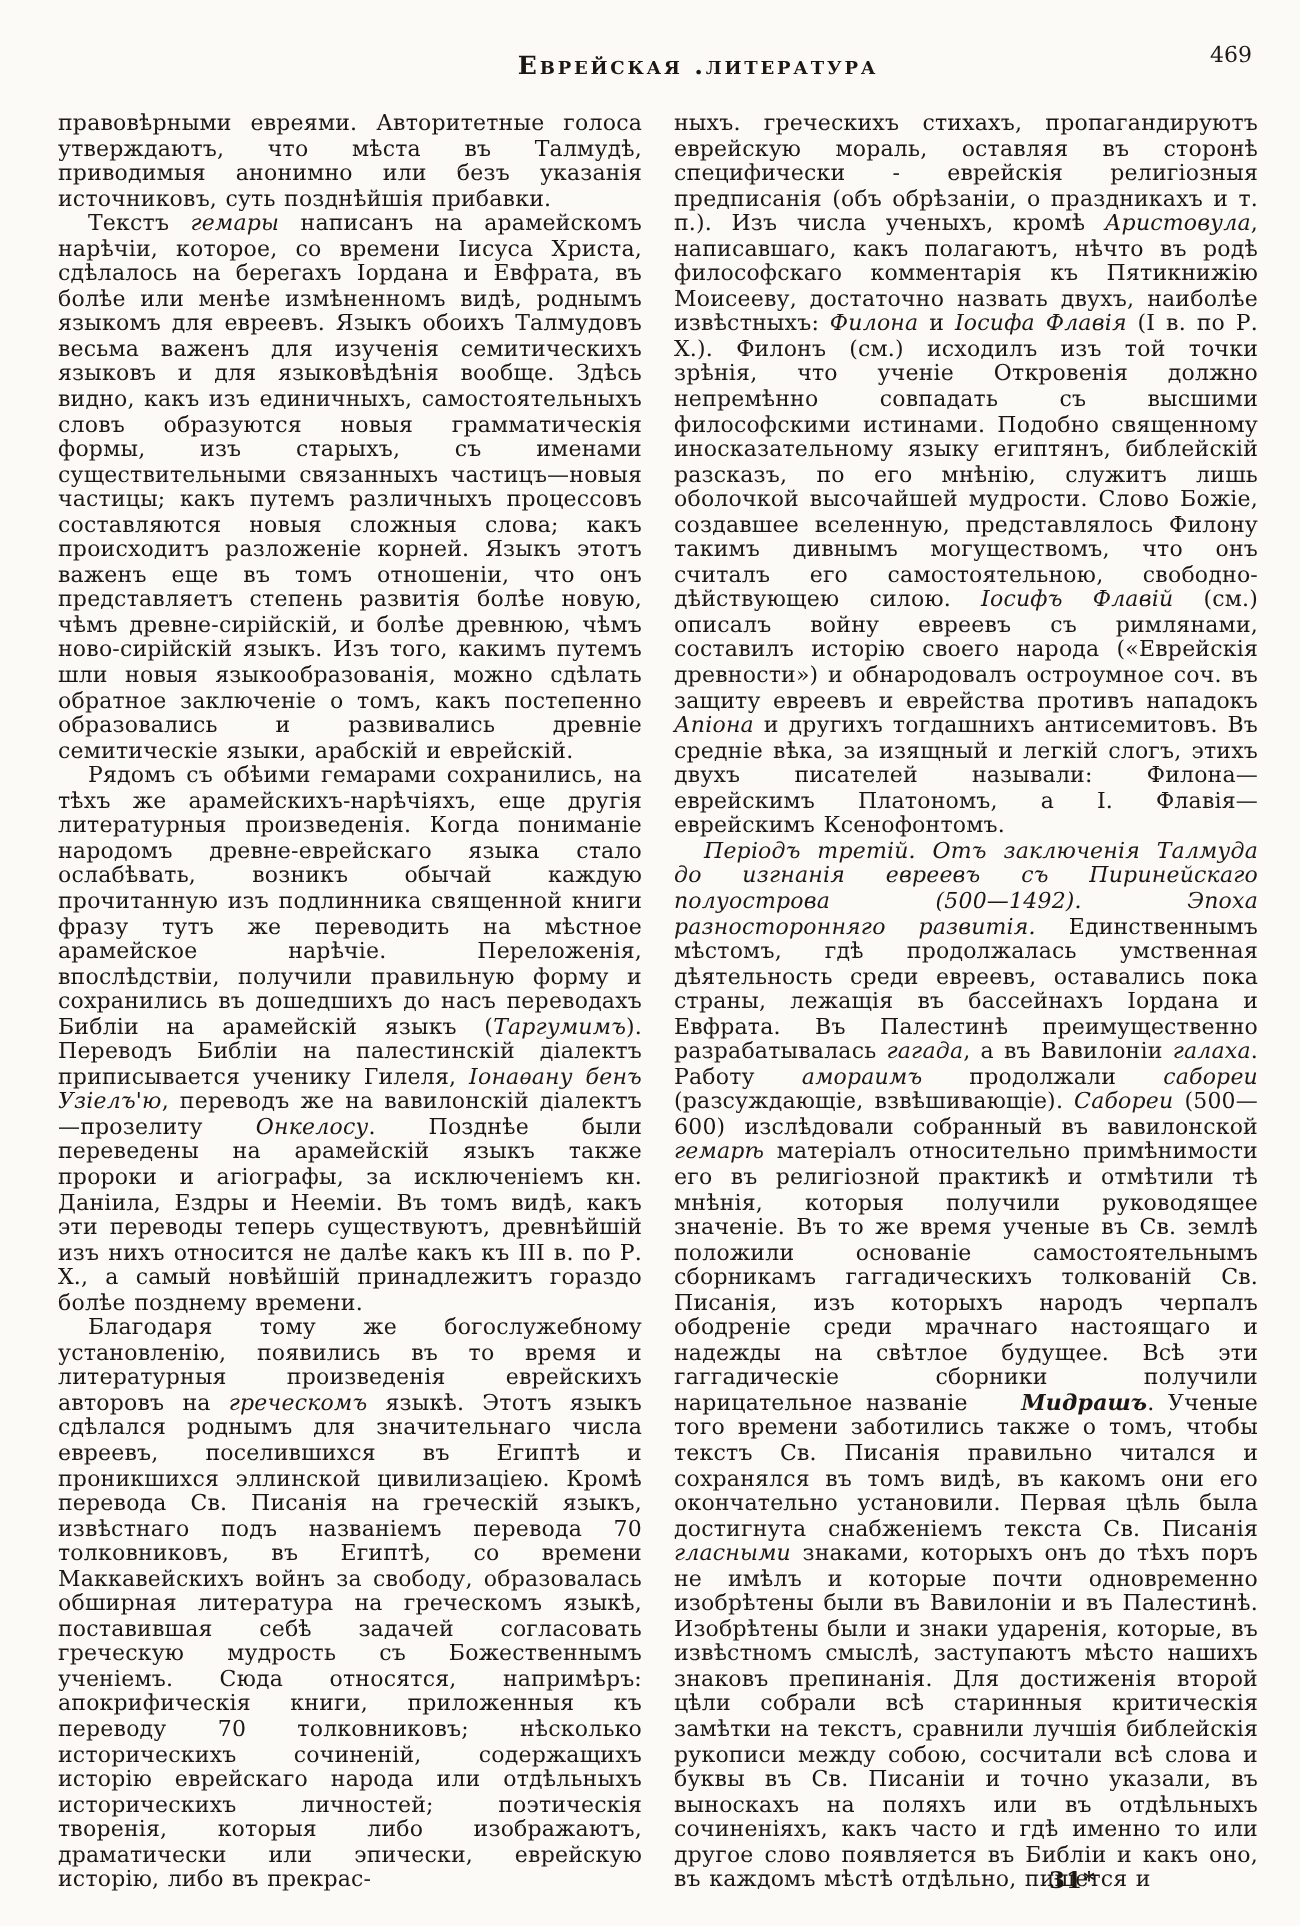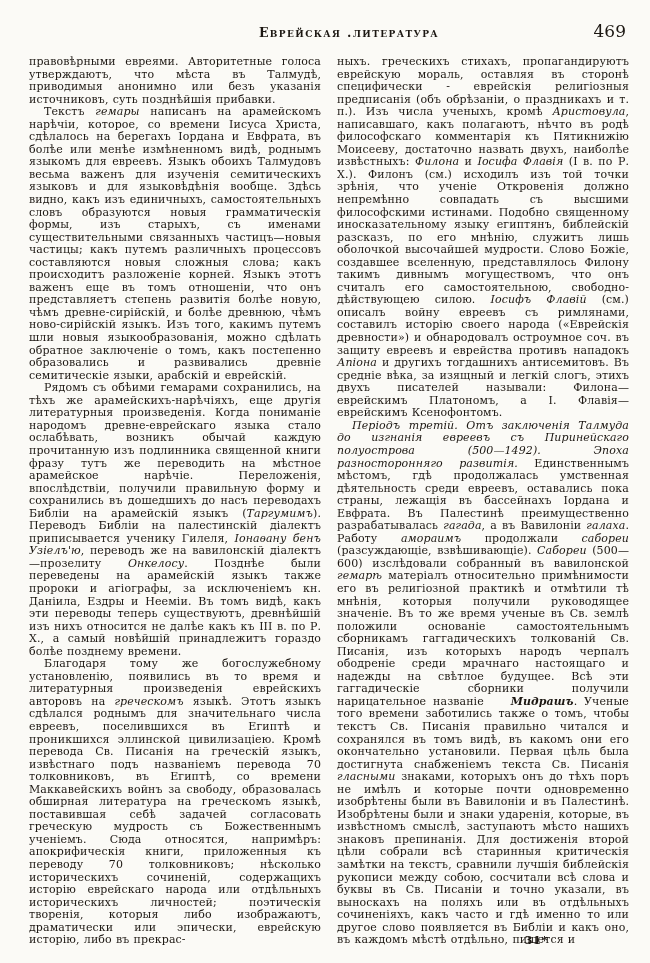--- a/index.html
+++ b/index.html
@@ -20,21 +20,21 @@
     font-variant: small-caps;
     font-weight: bold;
     font-size: 12.5px;
     letter-spacing: 1.4px;
     padding-left: 48px;
   }
   .page-number {
     position: absolute;
     top: -4px;
     right: 24px;
-    font-size: 17px;
+    font-size: 11px;
     font-weight: normal;
   }
   .columns {
     position: absolute;
     top: 56px;
     left: 29px;
     right: 21px;
     display: flex;
     align-items: flex-start;
   }

